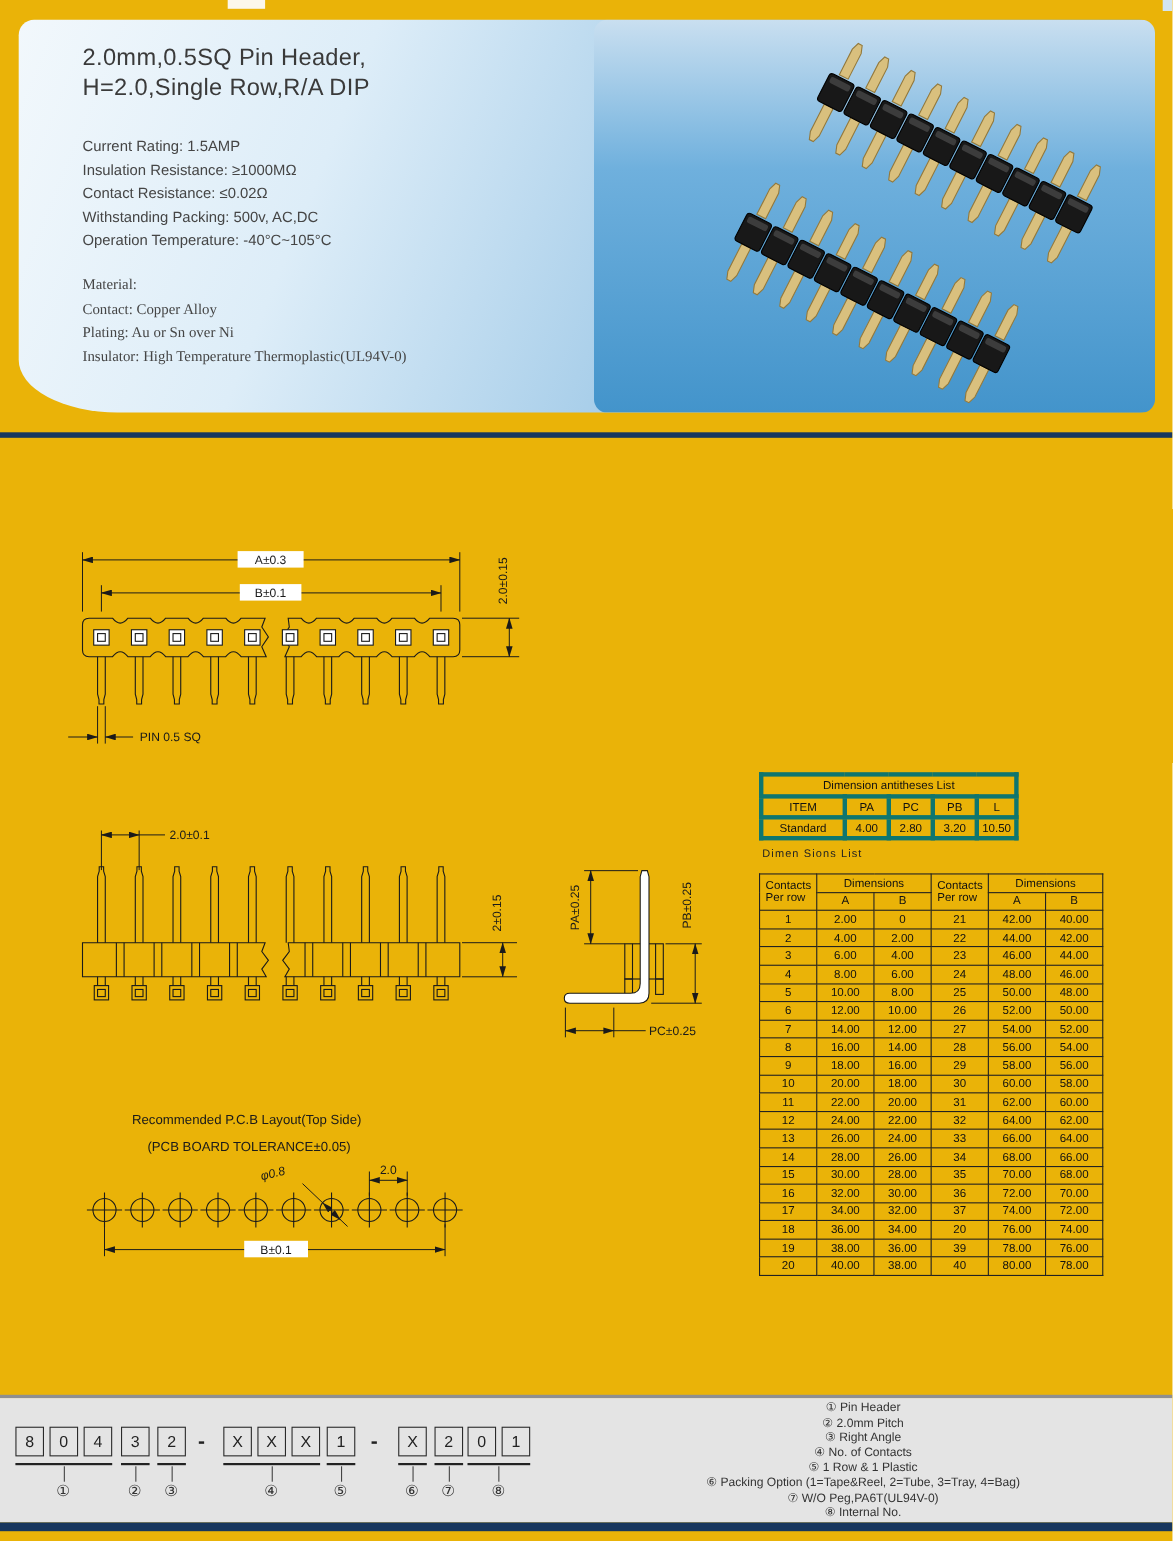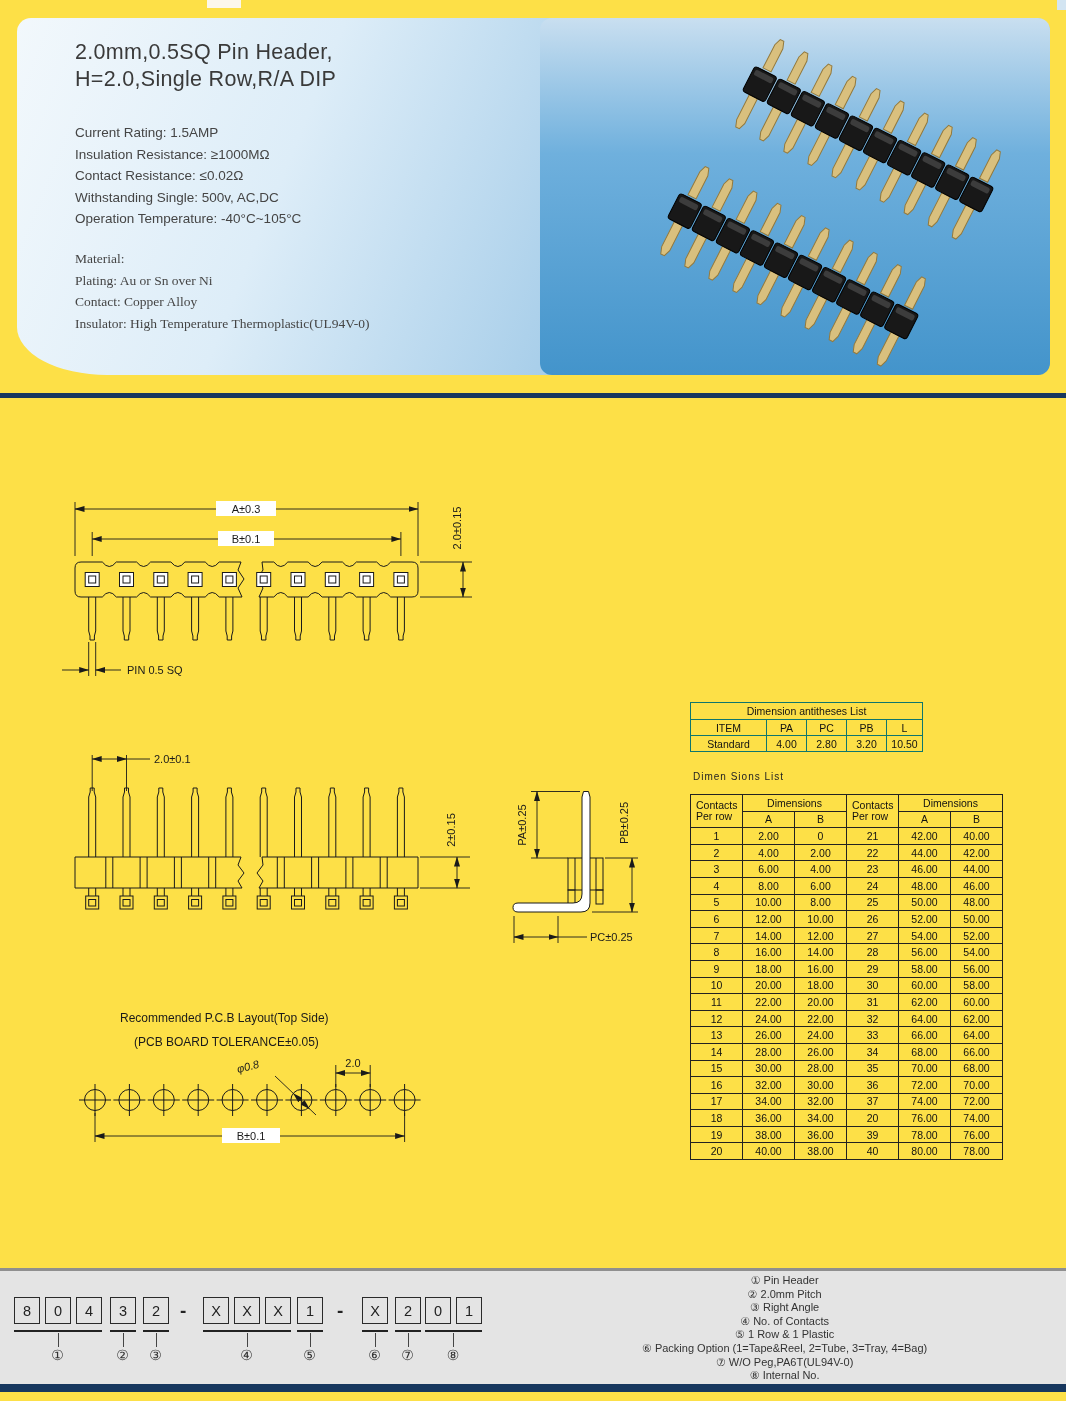--- a/index.html
+++ b/index.html
@@ -1,16 +1,16 @@
 <!DOCTYPE html>
 <html><head>
 <meta charset="utf-8">
 <style>
   html,body{margin:0;padding:0;background:#fff;}
-  #page{position:relative;width:1066px;height:1401px;background:#fde047;
+  #page{position:relative;width:1066px;height:1401px;background:#eab308;
         font-family:"Liberation Sans",sans-serif;overflow:hidden;}
 
   
   #banner{position:absolute;left:17px;top:18px;width:1033px;height:357px;
     border-radius:14px 14px 14px 90px / 14px 14px 14px 48px;
     background:linear-gradient(112deg,#f2f8fc 0%,#ddedf8 28%,#a6cde9 58%,#549fd3 100%);}
   #cream-tab{position:absolute;left:207px;top:0;width:34px;height:8px;background:#fcf7ec;}
   #corner-sliver{position:absolute;left:1057px;top:0;width:9px;height:10px;background:#d3e5f2;}
   .title-line{position:absolute;left:58px;font-size:21.5px;color:#3a3a3a;letter-spacing:.3px;white-space:nowrap;}
   .spec-line,.mat-line{font-size:13.5px;line-height:21.6px;color:#454545;white-space:nowrap;}
@@ -32,21 +32,21 @@
   .lbl{font-size:11px;fill:#1a1a1a;font-family:"Liberation Sans",sans-serif;}
   .lbl2{font-size:12px;fill:#1a1a1a;font-family:"Liberation Sans",sans-serif;}
   .wbg{fill:#fff;}
   .gpin{fill:#d9c07e;stroke:#93793c;stroke-width:1;}
   .hbody{fill:#181818;stroke:#000;}
   .hshine{fill:#3c3c3c;}
 
   
   table{border-collapse:collapse;}
   #t1{position:absolute;left:690px;top:702px;}
-  #t1 td{border:1px solid #0f766e;font-size:10.5px;color:#111;text-align:center;height:15px;padding:0 2px;}
+  #t1 td{border:4px solid #0f766e;font-size:10.5px;color:#111;text-align:center;height:15px;padding:0 2px;}
   #t1 .t-title{height:16px;}
   #t1-caption{position:absolute;left:693px;top:771px;font-size:10px;color:#222;letter-spacing:1px;}
   #t2{position:absolute;left:690px;top:794px;}
   #t2 td,#t2 th{border:1px solid #222;font-size:10.5px;font-weight:normal;color:#111;
       text-align:center;height:15.6px;padding:0 2px;}
   #t2 th.ch{text-align:left;padding-left:5px;line-height:11.5px;}
 
   
   .pnbox{position:absolute;top:1297px;width:26px;height:27px;box-sizing:border-box;
      border:1.5px solid #2a2a2a;display:flex;align-items:center;justify-content:center;
@@ -100,27 +100,27 @@
   <div id="cream-tab"></div>
   <div id="corner-sliver"></div>
 
   <div id="banner">
     <div class="title-line" style="top:22px">2.0mm,0.5SQ Pin Header,</div>
     <div class="title-line" style="top:49px">H=2.0,Single Row,R/A DIP</div>
     <div id="spec-list">
         <div class="spec-line">Current Rating: 1.5AMP</div>
         <div class="spec-line">Insulation Resistance: ≥1000MΩ</div>
         <div class="spec-line">Contact Resistance: ≤0.02Ω</div>
-        <div class="spec-line">Withstanding Single: 500v, AC,DC</div>
+        <div class="spec-line">Withstanding Packing: 500v, AC,DC</div>
         <div class="spec-line">Operation Temperature: -40°C~105°C</div>
       </div>
     <div id="mat-list">
         <div class="mat-line">Material:</div>
+        <div class="mat-line">Contact: Copper Alloy</div>
         <div class="mat-line">Plating: Au or Sn over Ni</div>
-        <div class="mat-line">Contact: Copper Alloy</div>
         <div class="mat-line">Insulator: High Temperature Thermoplastic(UL94V-0)</div>
       </div>
     <svg id="photo" width="510" height="357">
       <rect x="0" y="0" width="510" height="357" rx="12" fill="url(#phbg)"></rect>
       <g id="ph1" transform="translate(215,48) rotate(27)">
           <use href="#hseg" x="0"></use>
           <use href="#hseg" x="27"></use>
           <use href="#hseg" x="54"></use>
           <use href="#hseg" x="81"></use>
           <use href="#hseg" x="108"></use>

